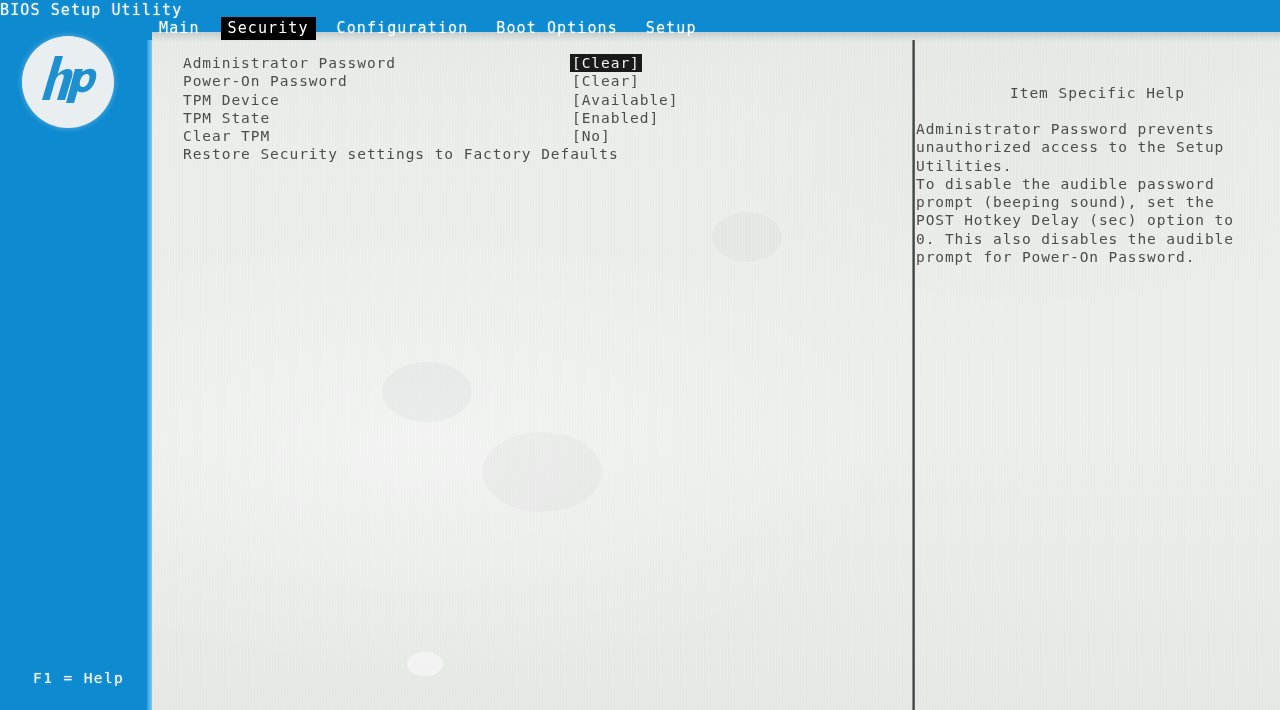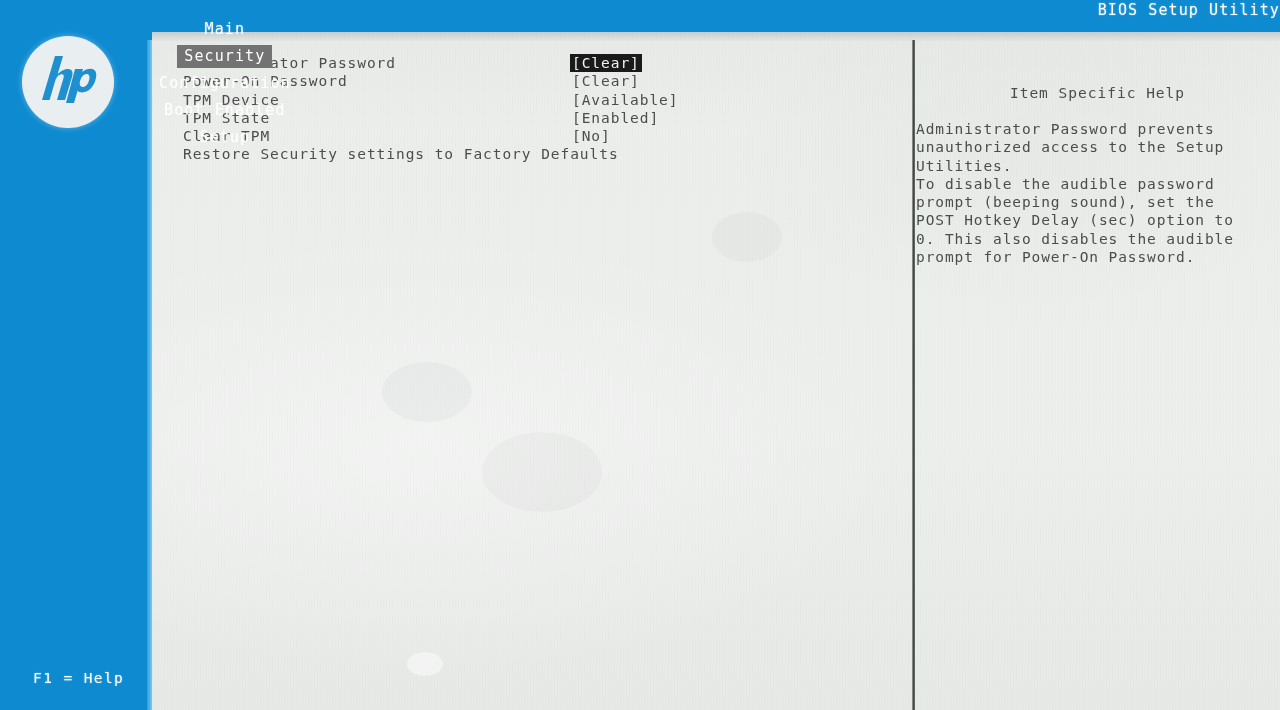--- a/index.html
+++ b/index.html
@@ -48,47 +48,46 @@
     box-shadow: 0 0 6px rgba(255,255,255,0.35);
     overflow: hidden;
   }
   #hp-logo svg { display: block; }
 
   
   #title {
     position: absolute;
     left: 0; top: 1px;
     width: 1280px;
-    text-align: right;
+    text-align: left;
     color: #ffffff;
     font-size: 15px;
     letter-spacing: 1.1px;
     text-shadow: 0 0 2px rgba(255,255,255,0.45);
   }
 
   
   #menubar {
     position: absolute;
     left: 152px; top: 18px;
     height: 21px;
     display: flex;
     align-items: center;
-    gap: 4px;
+    gap: 14px;
     font-size: 15px;
     letter-spacing: 1.1px;
-    flex-direction: column;
   }
   .menu-item {
     color: #ffffff;
     padding: 2px 7px 3px 7px;
     white-space: pre;
     text-shadow: 0 0 2px rgba(255,255,255,0.35);
   }
   .menu-item.active {
-    background: #737373;
+    background: #000000;
     color: #ffffff;
     text-shadow: none;
   }
 
   
   #content {
     position: absolute;
     left: 152px; top: 32px;
     width: 1128px; height: 678px;
     background:
@@ -263,19 +262,19 @@
       </g>
     </svg>
   </div>
 
   <div id="title">BIOS Setup Utility</div>
 
   <div id="menubar">
     <span class="menu-item">Main</span>
     <span class="menu-item active">Security</span>
     <span class="menu-item">Configuration</span>
-    <span class="menu-item">Boot Enabled</span>
+    <span class="menu-item">Boot Options</span>
     <span class="menu-item">Setup</span>
   </div>
 
   <div id="footer-hint">F1 = Help</div>
 
 </div>
 
 </body></html>

